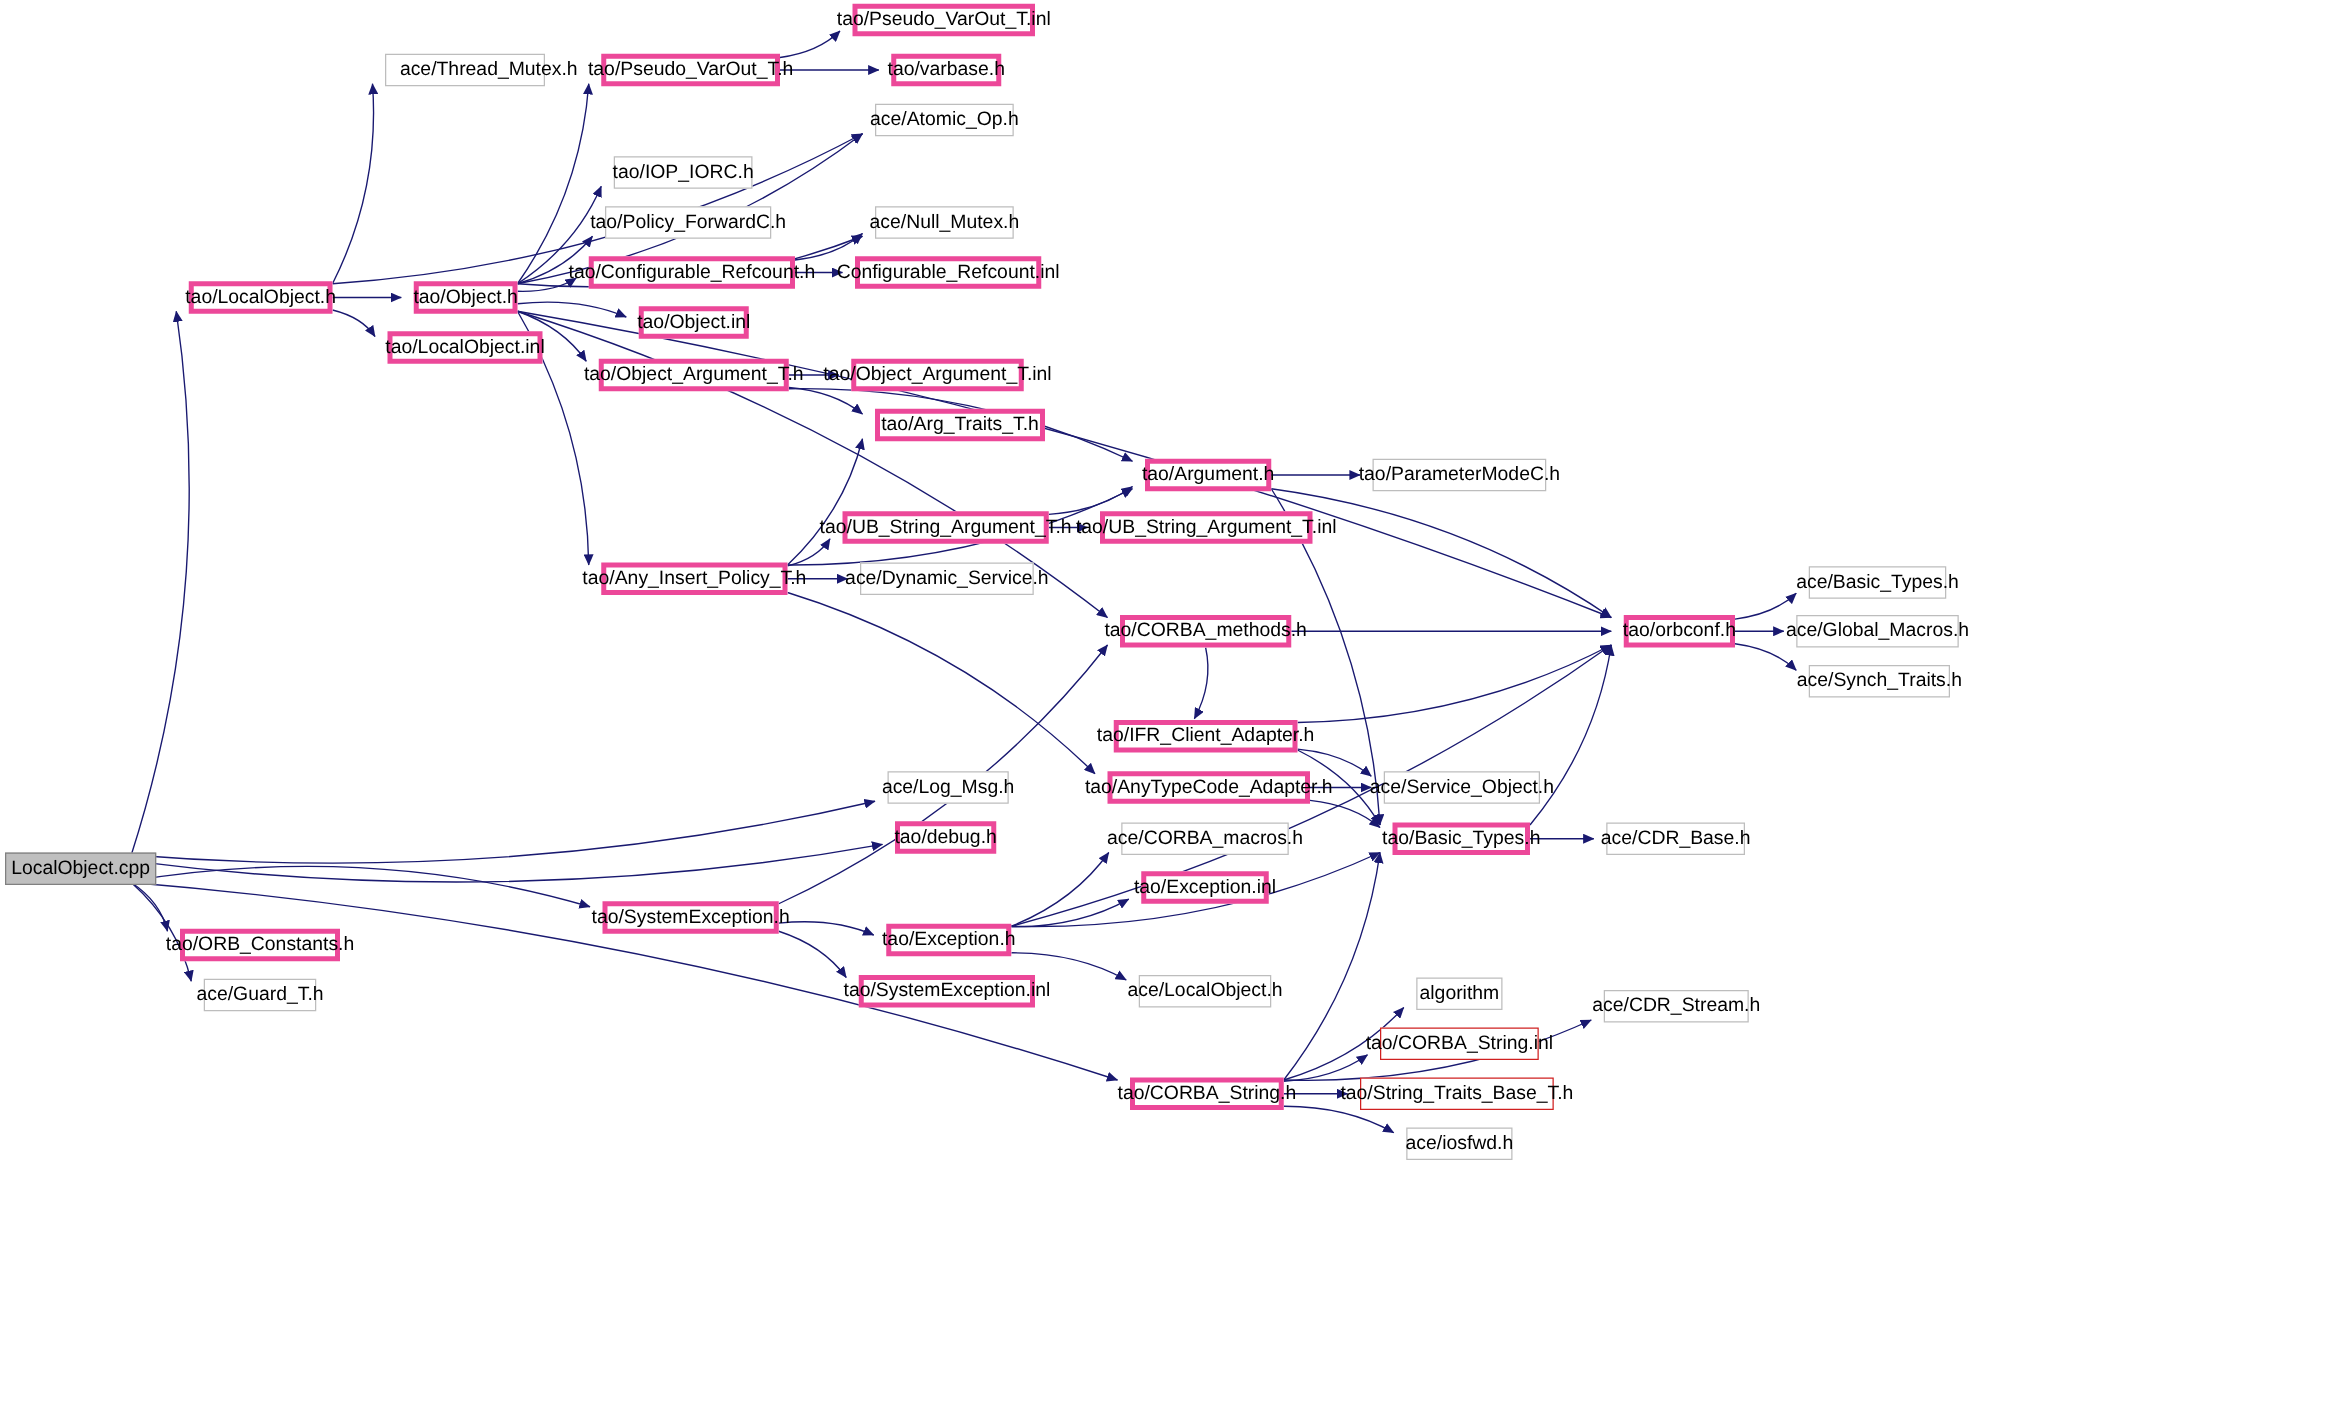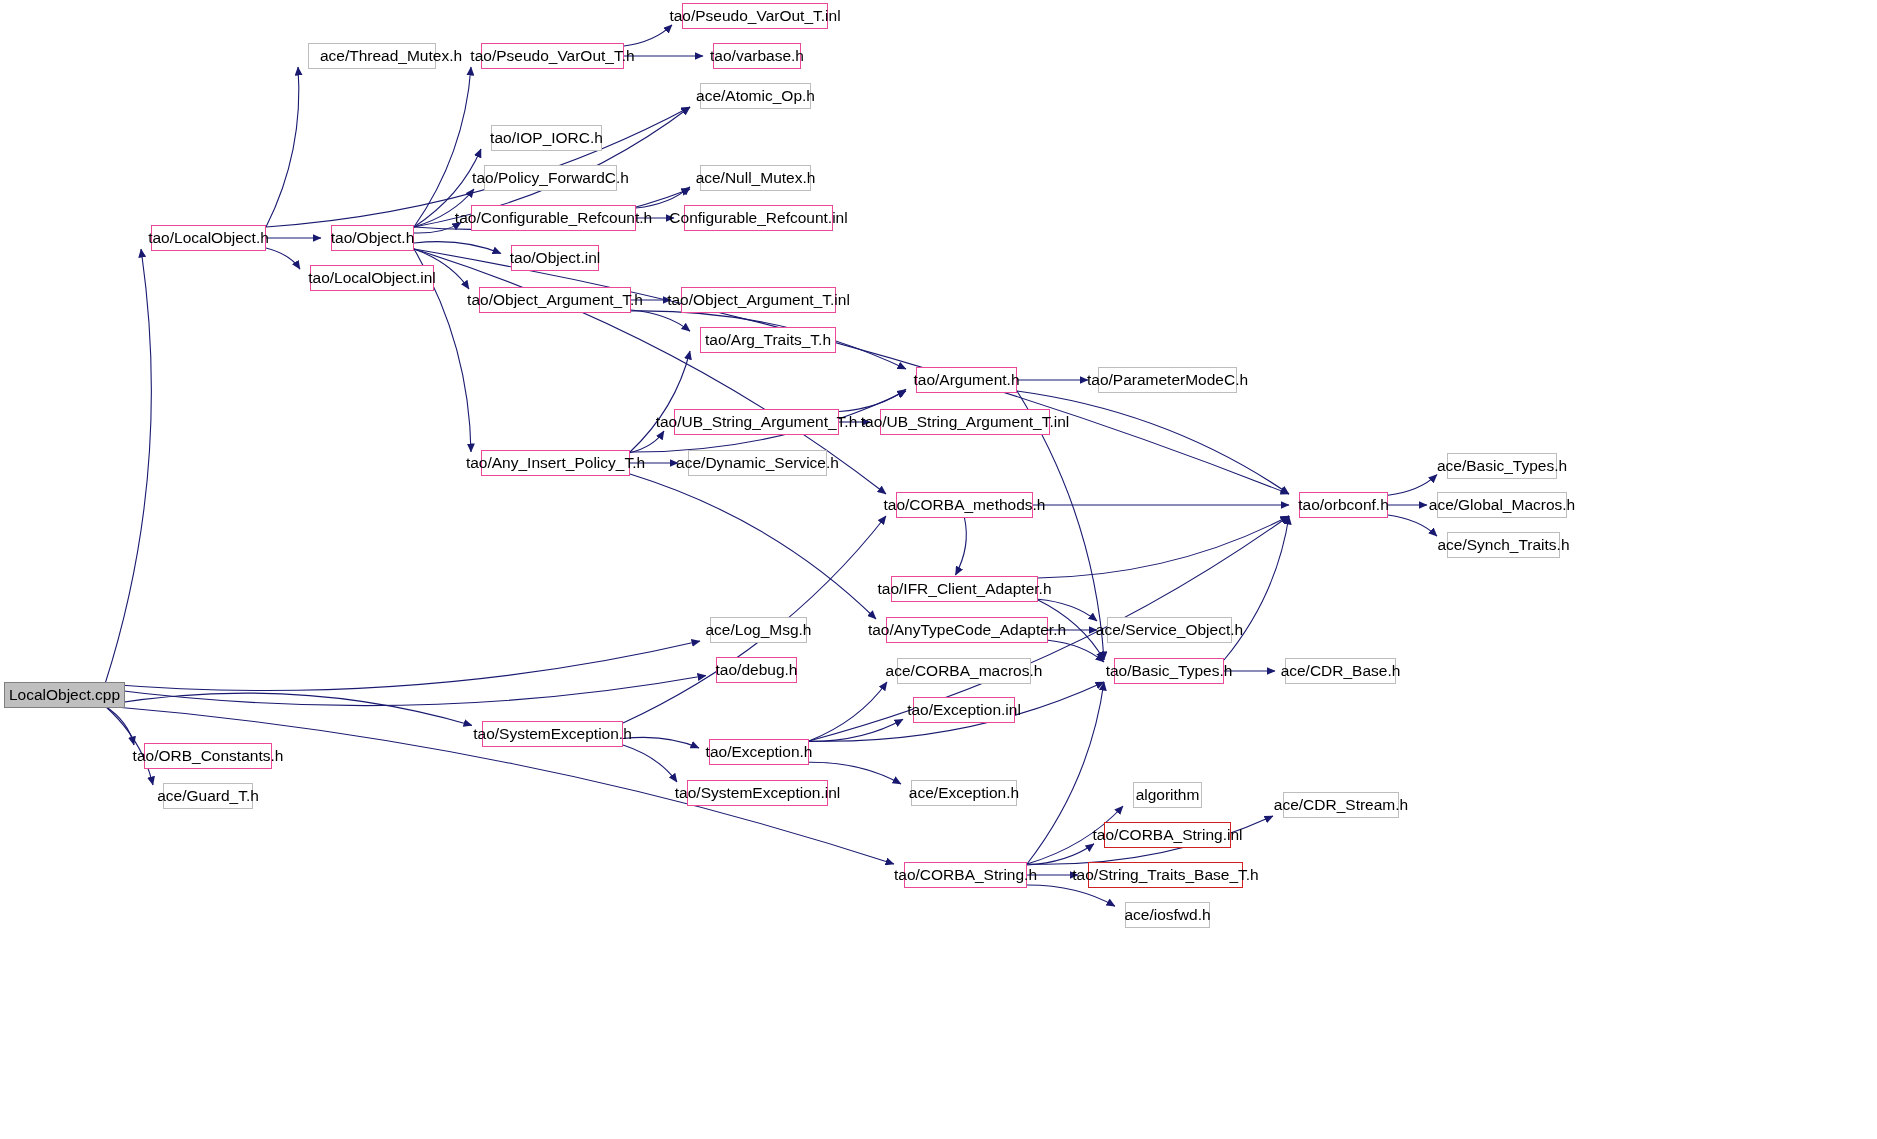--- a/index.html
+++ b/index.html
@@ -34,21 +34,21 @@
     font-size: 15.5px;
     line-height: 1;
     color: #000000;
     background: #ffffff;
     border: 1px solid #bdbdbd;
     padding: 0 7px;
     height: 26px;
     z-index: 2;
   }
   .node.solid {
-    border: 1px solid #ec4899;
+    border: 4px solid #ec4899;
     text-align: center;
   }
   .node.red {
     border: 1px solid #d02020;
   }
   .node.root {
     border: 1px solid #808080;
     background: #bfbfbf;
   }
   .node-label {
@@ -170,21 +170,21 @@
     </div>
     <div class="node solid" style="left: 511px; top: 245px; width: 88px;">
       <span class="node-label">tao/Object.inl</span>
     </div>
     <div class="node solid" style="left: 310px; top: 265px; width: 124px;">
       <span class="node-label">tao/LocalObject.inl</span>
     </div>
     <div class="node solid" style="left: 479px; top: 287px; width: 152px;">
       <span class="node-label">tao/Object_Argument_T.h</span>
     </div>
-    <div class="node solid" style="left: 681px; top: 287px; width: 155px;">
+    <div class="node solid" style="left: 681px; top: 287px; width: 138px;">
       <span class="node-label">tao/Object_Argument_T.inl</span>
     </div>
     <div class="node solid" style="left: 700px; top: 327px; width: 136px;">
       <span class="node-label">tao/Arg_Traits_T.h</span>
     </div>
     <div class="node solid" style="left: 916px; top: 367px; width: 101px;">
       <span class="node-label">tao/Argument.h</span>
     </div>
     <div class="node" style="left: 1098px; top: 367px; width: 139px;">
       <span class="node-label">tao/ParameterModeC.h</span>
@@ -249,21 +249,21 @@
     <div class="node solid" style="left: 482px; top: 721px; width: 141px;">
       <span class="node-label">tao/SystemException.h</span>
     </div>
     <div class="node solid" style="left: 709px; top: 739px; width: 100px;">
       <span class="node-label">tao/Exception.h</span>
     </div>
     <div class="node solid" style="left: 144px; top: 743px; width: 128px;">
       <span class="node-label">tao/ORB_Constants.h</span>
     </div>
     <div class="node" style="left: 911px; top: 780px; width: 106px;">
-      <span class="node-label">ace/Exception.h</span>
+      <span class="node-label">ace/LocalObject.h</span>
     </div>
     <div class="node solid" style="left: 687px; top: 780px; width: 141px;">
       <span class="node-label">tao/SystemException.inl</span>
     </div>
     <div class="node" style="left: 163px; top: 783px; width: 90px;">
       <span class="node-label">ace/Guard_T.h</span>
     </div>
     <div class="node" style="left: 1133px; top: 782px; width: 69px;">
       <span class="node-label">algorithm</span>
     </div>

